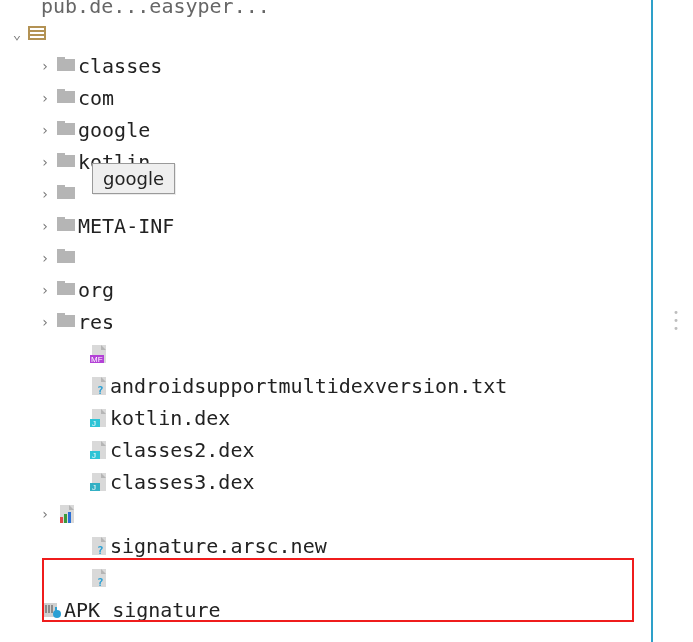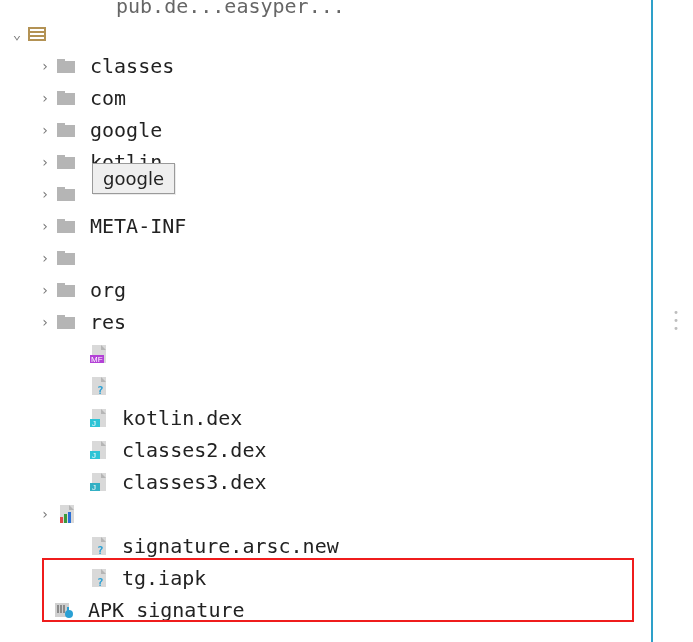--- a/index.html
+++ b/index.html
@@ -28,31 +28,31 @@
     width: 14px;
     text-align: center;
     color: #7a7a7a;
     font-size: 14px;
     margin-right: 4px;
   }
   .icon {
     width: 22px;
     height: 18px;
     display: inline-flex;
-    align-items: center;
+    align-items: flex-start;
     justify-content: center;
-    margin-right: 12px;
+    margin-right: 0;
   }
   .label { }
   .covered { visibility: hidden; } 
 
   
   .truncated-top {
     height: 18px;
-    padding-left: 116px;
+    padding-left: 41px;
     display:flex;
     align-items:flex-end;
     overflow:hidden;
   }
   .truncated-top .label { color:#666; }
 
   
   .tooltip {
     position: absolute;
     left: 92px;
@@ -235,20 +235,21 @@
   </div>
 
   <div class="row indent-file">
     <span class="icon">
       <svg width="18" height="18">
           <rect x="2" y="0" width="14" height="18" fill="#d9d9d9"></rect>
           <polygon points="11,0 16,5 11,5" fill="#b5b5b5"></polygon>
           <text x="7" y="17" font-size="11" fill="#2aa0d4" font-weight="bold">?</text>
         </svg>
     </span>
+    <span class="label">androidsupportmultidexversion.txt</span>
   </div>
 
   <div class="row indent-file">
     <span class="icon">
       <svg width="18" height="18">
           <rect x="2" y="0" width="14" height="18" fill="#d9d9d9"></rect>
           <polygon points="11,0 16,5 11,5" fill="#b5b5b5"></polygon>
           <rect x="0" y="10" width="10" height="8" fill="#2ec4d6"></rect>
           <text x="2" y="17" font-size="8" fill="#fff" font-family="Arial">J</text>
         </svg>
@@ -305,24 +306,23 @@
   </div>
 
   <div class="row indent-file">
     <span class="icon">
       <svg width="18" height="18">
           <rect x="2" y="0" width="14" height="18" fill="#d9d9d9"></rect>
           <polygon points="11,0 16,5 11,5" fill="#b5b5b5"></polygon>
           <text x="7" y="17" font-size="11" fill="#2aa0d4" font-weight="bold">?</text>
         </svg>
     </span>
-    <span class="label">tg.iapk</span>
-  </div>
-
-  <div class="row" style="padding-left:54px">
+  </div>
+
+  <div class="row" style="padding-left:42px">
     <span class="icon">
       <svg width="20" height="18">
           <rect x="0" y="2" width="14" height="14" fill="#d0d0d0"></rect>
           <rect x="2" y="4" width="2" height="8" fill="#8a8a8a"></rect>
           <rect x="5" y="4" width="2" height="8" fill="#8a8a8a"></rect>
           <rect x="8" y="4" width="2" height="8" fill="#8a8a8a"></rect>
           <circle cx="14" cy="13" r="4" fill="#2aa0d4"></circle>
           <rect x="12" y="6" width="2" height="5" fill="#2aa0d4"></rect>
         </svg>
     </span>

